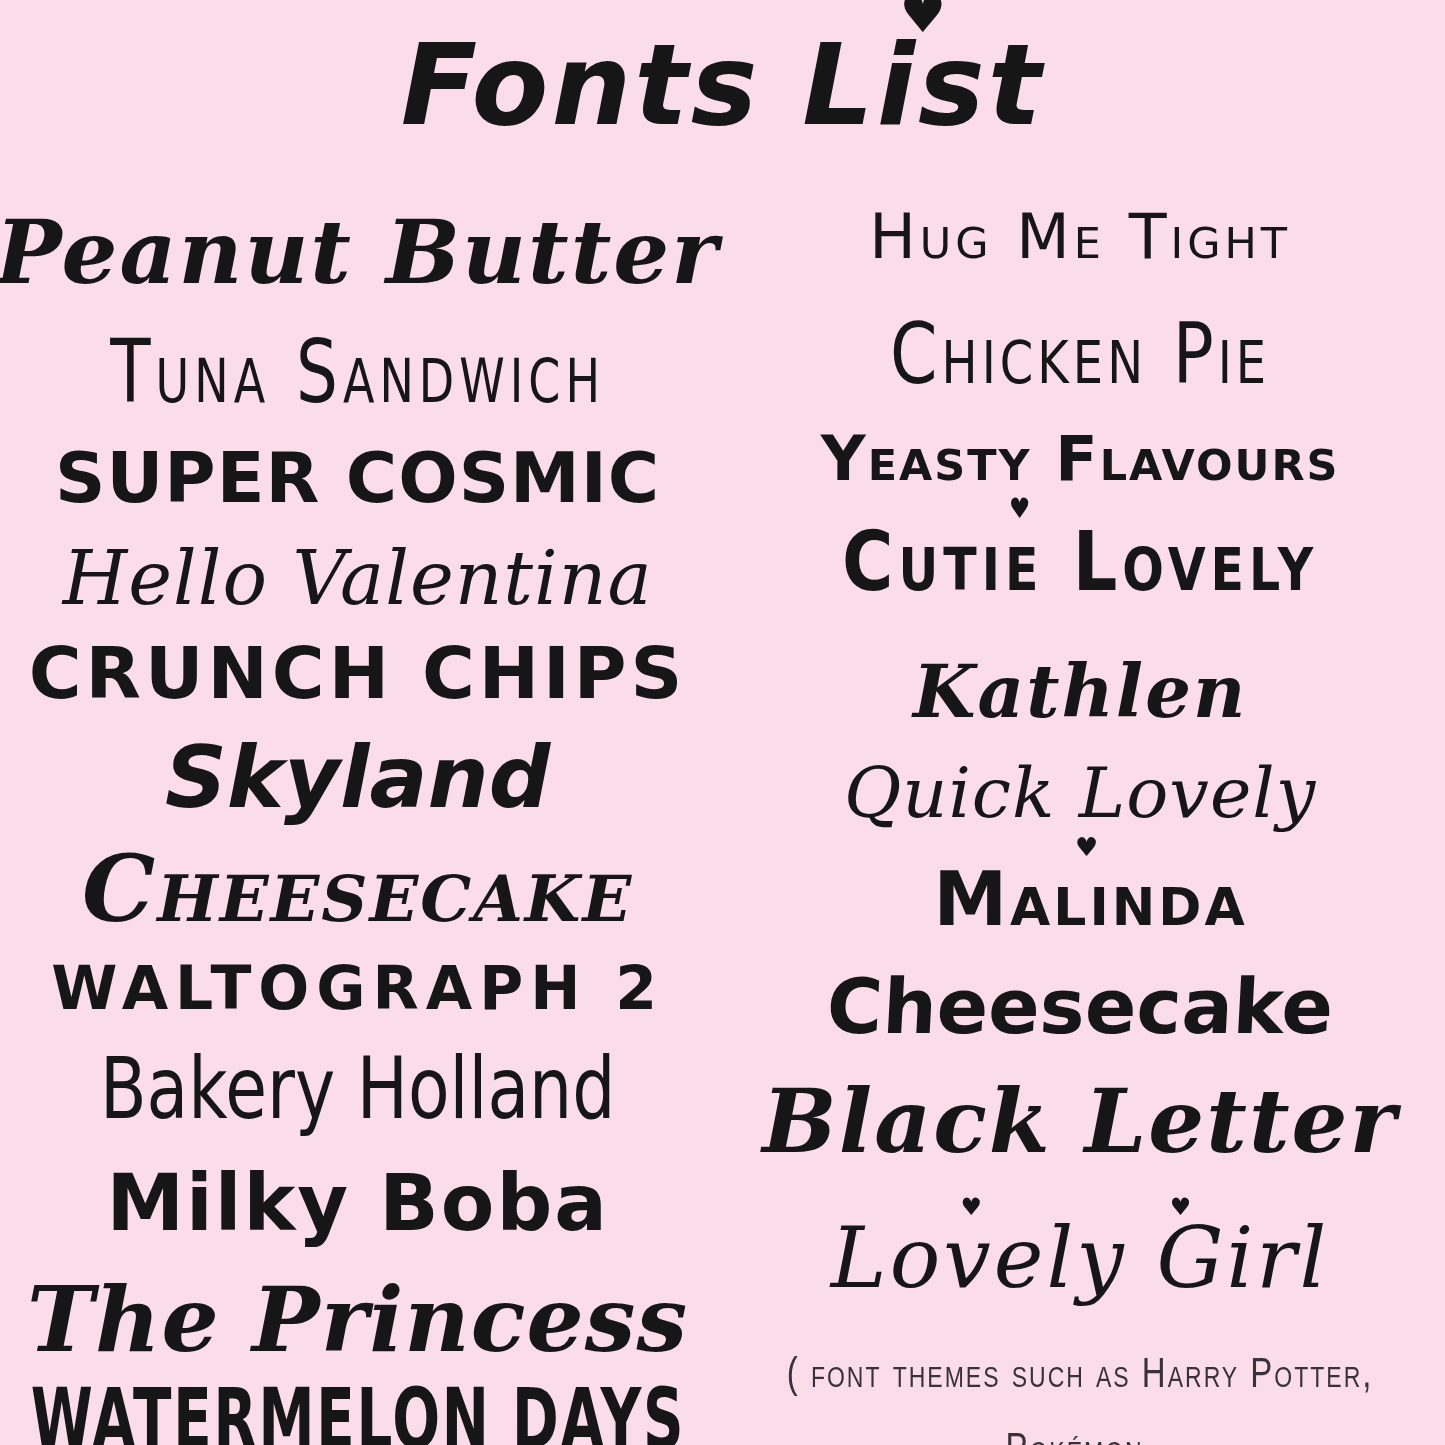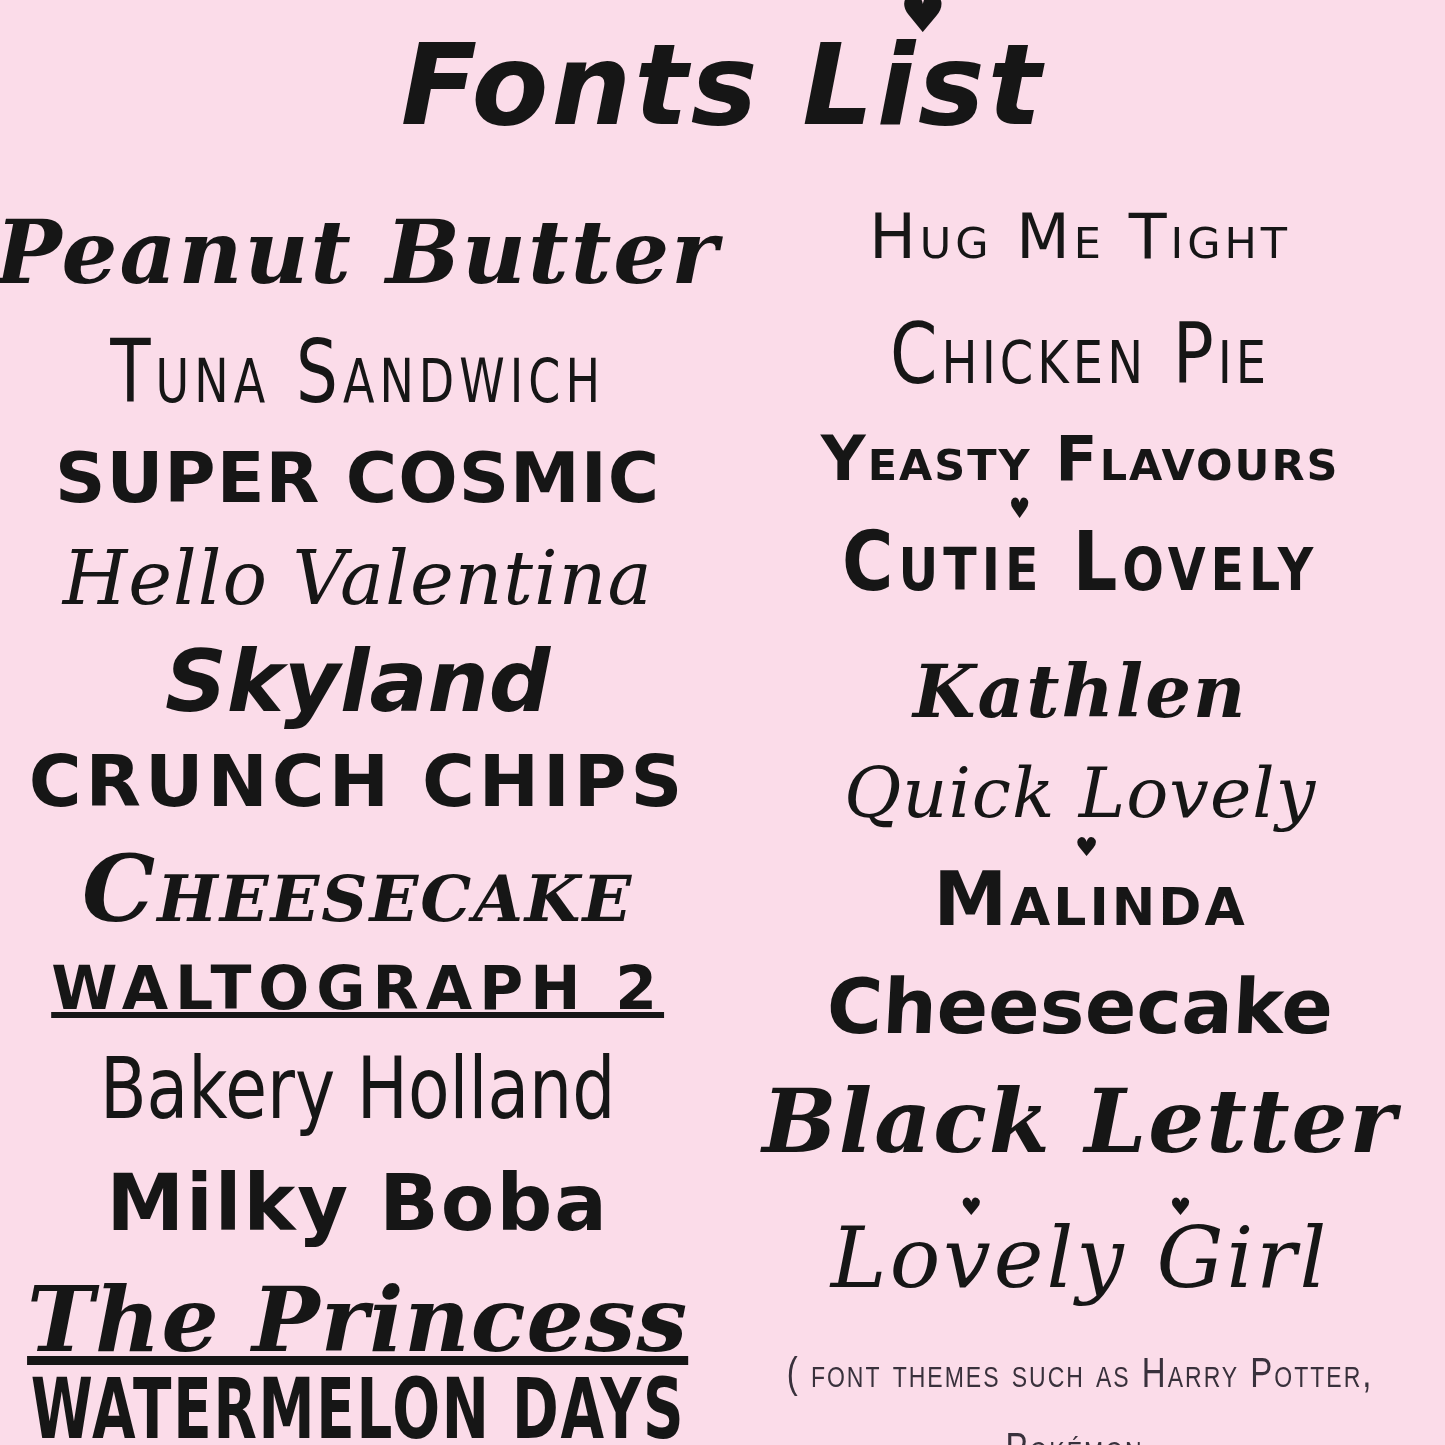--- a/index.html
+++ b/index.html
@@ -49,24 +49,24 @@
 
   
   .f-peanut     { font: italic 700 88px "DejaVu Serif", serif; letter-spacing: 2px; margin-bottom: 14px; }
   .f-tuna       { font: 400 66px "DejaVu Sans", sans-serif; font-variant: small-caps; letter-spacing: 5px;
                   transform: scaleY(1.32); margin: 16px 0 26px; }
   .f-cosmic     { font: 800 70px "DejaVu Sans", sans-serif; font-weight: bold; letter-spacing: 1px; margin-bottom: 16px; }
   .f-valentina  { font: italic 400 74px "DejaVu Serif", serif; letter-spacing: 1px; margin-bottom: 10px; }
   .f-crunch     { font: 700 72px "DejaVu Sans", sans-serif; letter-spacing: 4px; margin-bottom: 12px; }
   .f-skyland    { font: italic 700 86px "DejaVu Sans", sans-serif; margin-bottom: 8px; }
   .f-walt1      { font: italic 700 92px "DejaVu Serif", serif; font-variant: small-caps; letter-spacing: 2px; margin-bottom: 10px; }
-  .f-walt2      { font: 700 60px "DejaVu Sans", sans-serif; letter-spacing: 7px; margin-bottom: 14px; text-decoration: underline; }
+  .f-walt2      { font: 700 60px "DejaVu Sans", sans-serif; letter-spacing: 7px; margin-bottom: 14px; }
   .f-bakery     { font: 500 68px "DejaVu Sans", sans-serif; transform: scaleY(1.25); margin: 12px 0 24px; }
   .f-milky      { font: 700 78px "DejaVu Sans", sans-serif; letter-spacing: 2px; margin: 6px 0 18px; }
-  .f-princess   { font: italic 700 90px "DejaVu Serif", serif; letter-spacing: 1px; margin-bottom: 0; text-decoration: underline; }
+  .f-princess   { font: italic 700 90px "DejaVu Serif", serif; letter-spacing: 1px; margin-bottom: 10px; }
   .f-watermelon { font: 700 64px "DejaVu Sans", sans-serif; letter-spacing: 2px; transform: scale(0.88, 1.32); }
 
   
   .f-hug        { font: 500 62px "DejaVu Sans", sans-serif; font-variant: small-caps; letter-spacing: 4px; margin-bottom: 32px; }
   .f-chicken    { font: 500 68px "DejaVu Sans", sans-serif; font-variant: small-caps; letter-spacing: 4px;
                   transform: scaleY(1.22); margin: 10px 0 28px; }
   .f-yeasty     { font: 700 62px "DejaVu Sans", sans-serif; font-variant: small-caps; letter-spacing: 2px; margin-bottom: 18px; }
   .f-cutie      { font: 600 70px "DejaVu Sans", sans-serif; font-variant: small-caps; letter-spacing: 5px;
                   transform: scaleY(1.18); margin: 8px 0 26px; }
   .f-kathlen    { font: italic 700 72px "DejaVu Serif", serif; letter-spacing: 2px; margin-bottom: 18px; margin-top: 20px; }
@@ -101,22 +101,22 @@
     </h1>
   </div>
 
   <div class="columns">
 
     <div class="col col-left">
       <div class="f-row f-peanut">Peanut Butter</div>
       <div class="f-row f-tuna">Tuna Sandwich</div>
       <div class="f-row f-cosmic">SUPER COSMIC</div>
       <div class="f-row f-valentina">Hello Valentina</div>
+      <div class="f-row f-crunch">CRUNCH CHIPS</div>
       <div class="f-row f-skyland">Skyland</div>
-      <div class="f-row f-crunch">CRUNCH CHIPS</div>
       <div class="f-row f-walt1">Cheesecake</div>
       <div class="f-row f-walt2">WALTOGRAPH 2</div>
       <div class="f-row f-bakery">Bakery Holland</div>
       <div class="f-row f-milky">Milky Boba</div>
       <div class="f-row f-princess">The Princess</div>
       <div class="f-row f-watermelon">WATERMELON DAYS</div>
     </div>
 
     <div class="col col-right">
       <div class="f-row f-hug">Hug Me Tight</div>

